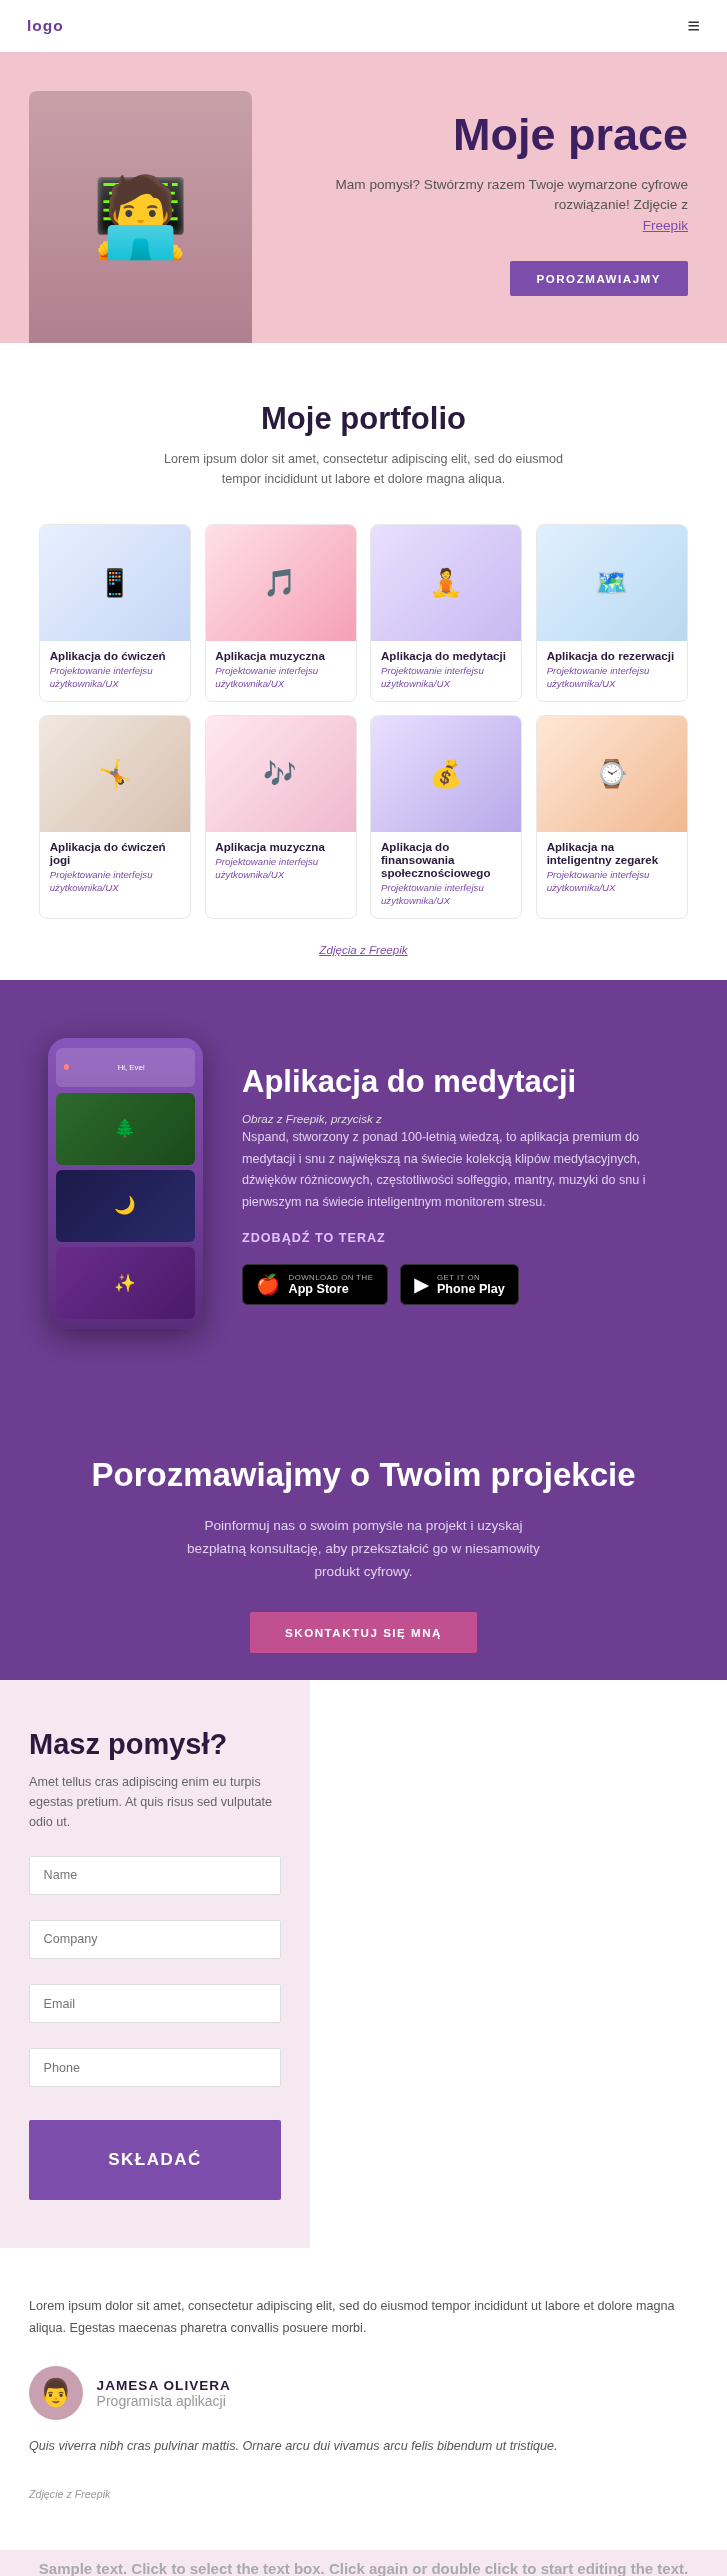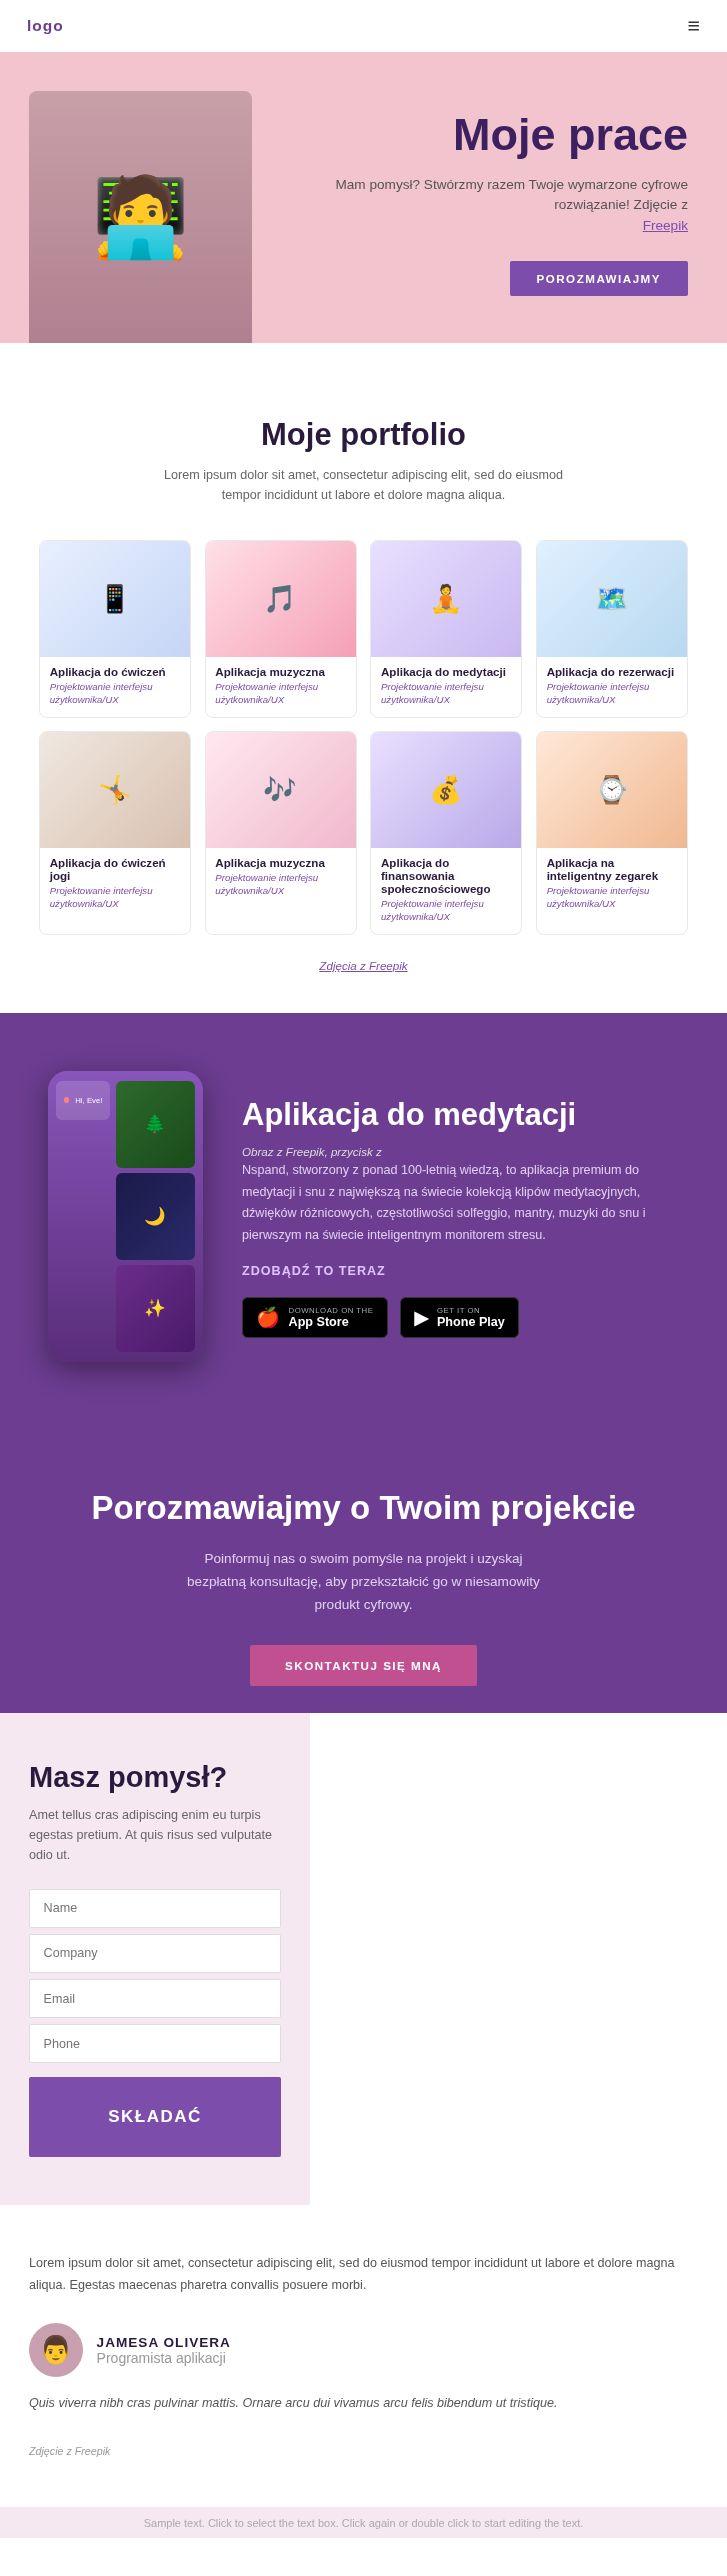--- a/index.html
+++ b/index.html
@@ -38,21 +38,21 @@
     .hero-content a.link { color: #7c4daa; text-decoration: underline; font-size: 13.6px; }
     .btn-hero {
       display: inline-block; margin-top: 17.5px;
       background: #7c4daa; color: #fff;
       padding: 10.7px 27px; font-size: 11.6px; font-weight: 700;
       letter-spacing: 1.5px; text-transform: uppercase; border: none; cursor: pointer;
       border-radius: 1.9px;
     }
 
     
-    .portfolio { background: #fff; padding: 58px 39px 39px; margin-top: 16px; }
+    .portfolio { background: #fff; padding: 58px 39px 22px; }
     .section-title { text-align: center; font-size: 31px; font-weight: 800; color: #2a1a3e; margin-bottom: 11.6px; }
     .section-subtitle { text-align: center; font-size: 12.6px; color: #666; max-width: 407px; margin: 0 auto 35px; line-height: 1.6; }
 
     .portfolio-grid { display: grid; grid-template-columns: repeat(4, 1fr); gap: 13.6px; }
     .portfolio-item {
       border: 1px solid #e8e8e8; border-radius: 7.8px; overflow: hidden;
       background: #fff;
     }
     .portfolio-thumb {
       width: 100%; height: 116px; object-fit: cover;
@@ -78,21 +78,21 @@
 
     
     .meditation-section {
       background: #6c3d91; padding: 58px 48px;
       display: flex; align-items: center; gap: 39px;
     }
     .meditation-phone {
       width: 155px; min-width: 155px; height: 291px;
       background: linear-gradient(180deg, #8855bb 0%, #5a2d7a 100%);
       border-radius: 19.4px; overflow: hidden;
-      display: flex; flex-direction: row; padding: 9.7px 7.8px; gap: 5.8px;
+      display: flex; flex-direction: column; padding: 9.7px 7.8px; gap: 5.8px;
       box-shadow: 0 7.8px 29px rgba(0,0,0,0.4);
     }
     .phone-top { background: rgba(255,255,255,0.15); border-radius: 5.8px; height: 39px; display: flex; align-items: center; padding: 0 7.8px; gap: 5.8px; }
     .phone-top .dot { width: 5.8px; height: 5.8px; border-radius: 50%; background: #ff8080; }
     .phone-cards { flex: 1; display: flex; flex-direction: column; gap: 4.8px; }
     .phone-card { background: rgba(255,255,255,0.12); border-radius: 5.8px; flex: 1; display: flex; align-items: center; justify-content: center; font-size: 17.5px; }
     .phone-card.card-forest { background: linear-gradient(135deg, #2d6a2d, #1a4a1a); }
     .phone-card.card-sleep { background: linear-gradient(135deg, #1a1a4a, #2a2a6a); }
     .phone-card.card-purple { background: linear-gradient(135deg, #6a2d8a, #4a1a6a); }
 
@@ -126,21 +126,21 @@
       letter-spacing: 1.5px; text-transform: uppercase; border: none; cursor: pointer; border-radius: 1.9px;
     }
 
     
     .bottom-section { display: flex; background: #fff; flex-direction: column; }
     .bottom-left { background: #f5e8f0; padding: 48px 29px; width: 310px; min-width: 310px; }
     .bottom-left h2 { font-size: 29px; font-weight: 900; color: #2a1a3e; margin-bottom: 11.6px; }
     .bottom-left p { font-size: 12.6px; color: #666; line-height: 1.6; margin-bottom: 23px; }
     .form-field {
       width: 100%; padding: 11.6px 13.6px; border: 1px solid #ddd;
-      border-radius: 1.9px; font-size: 12.6px; color: #333; margin-bottom: 6px;
+      border-radius: 1.9px; font-size: 12.6px; color: #333; margin-bottom: 25px;
       background: #fff; outline: none;
     }
     .btn-submit {
       width: 100%; background: #7c4daa; color: #fff;
       padding: 30px; font-size: 17px; font-weight: 700;
       letter-spacing: 1.5px; text-transform: uppercase; border: none;
       cursor: pointer; border-radius: 1.9px; margin-top: 8px;
     }
 
     .bottom-right { padding: 48px 29px; flex: 1; }
@@ -151,21 +151,21 @@
       display: flex; align-items: center; justify-content: center; font-size: 27px;
       overflow: hidden; min-width: 54px;
     }
     .testimonial-info .name { font-size: 13.6px; font-weight: 900; color: #2a1a3e; letter-spacing: 1px; text-transform: uppercase; }
     .testimonial-info .role { font-size: 14px; color: #999; }
     .testimonial-quote { font-size: 11.6px; color: #555; font-style: italic; line-height: 1.6; margin-bottom: 7.8px; }
     .bottom-right .photo-credit { font-size: 10.7px; color: #999; font-style: italic; }
 
     
     .footer { background: #f5e8f0; padding: 9.7px 19.4px; text-align: center; }
-    .footer p { font-size: 11px; color: #aaa; }
+    .footer p { font-size: 15px; color: #aaa; font-weight: bold; }
 
     
     .thumb-phone { font-size: 27px; }
   </style>
 </head>
 <body>
 
 <header class="header">
   <span class="logo">logo</span>
   <span class="hamburger">≡</span>

